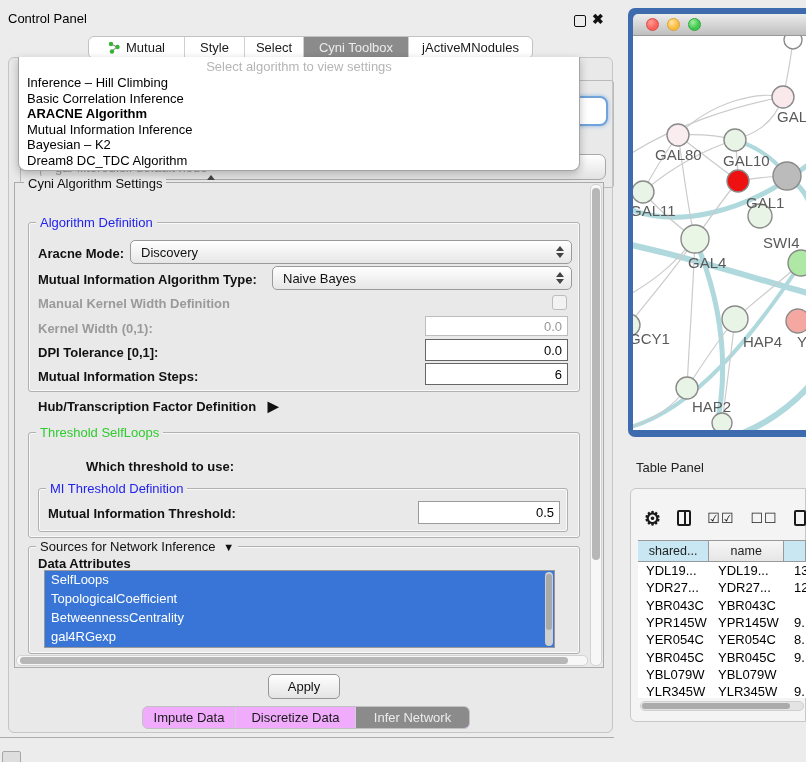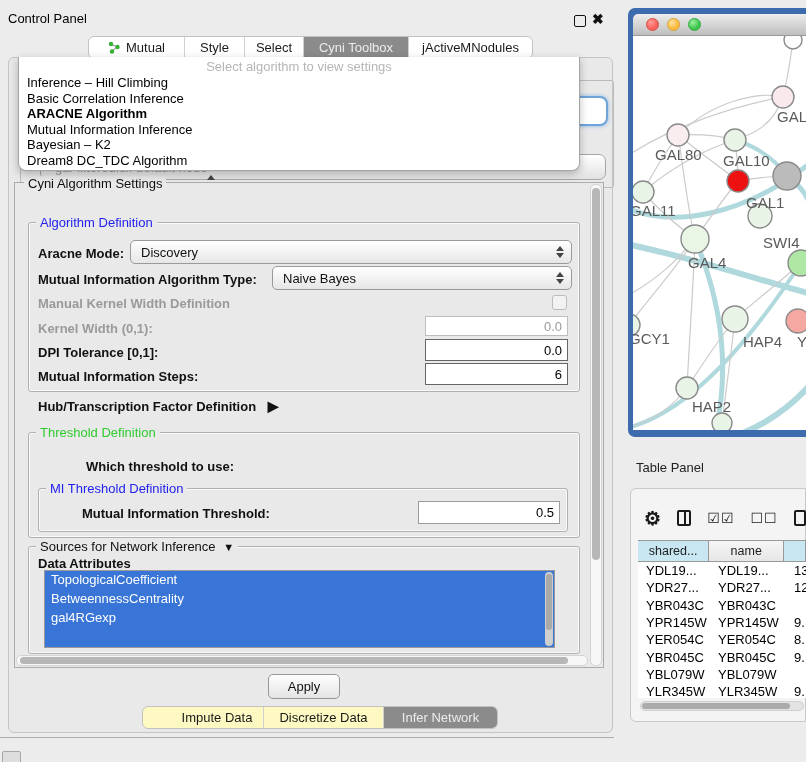--- a/index.html
+++ b/index.html
@@ -9,21 +9,21 @@
   
   #cp-title{left:8px;top:11px;font-size:13px;color:#000000;}
   #cp-float{left:574px;top:15px;width:10px;height:10px;border:1.6px solid #111;border-radius:2px;background:transparent;}
   #cp-close{left:592px;top:11px;font-size:14px;font-weight:bold;color:#111;}
 
   
   #top-tabs{left:88px;top:36px;height:23px;display:flex;background:#fff;border:1px solid #c2c2c2;border-radius:6px;overflow:hidden;box-sizing:border-box;}
   .tab{display:flex;align-items:center;justify-content:center;font-size:13px;color:#1a1a1a;border-right:1px solid #d0d0d0;box-sizing:border-box;gap:5px;}
   .tab:last-child{border-right:none;}
   .tab.sel{background:#8b8b8b;color:#ececec;}
-  #tabstrip-bottom{left:142px;top:706px;height:23px;display:flex;background:#fef9c3;border:1px solid #c2c2c2;border-radius:6px;overflow:hidden;box-sizing:border-box;padding-left:28px;}
+  #tabstrip-bottom{left:142px;top:706px;height:23px;display:flex;background:#f0abfc;border:1px solid #c2c2c2;border-radius:6px;overflow:hidden;box-sizing:border-box;}
 
   
   #content-panel{left:8px;top:57px;width:605px;height:676px;border:1px solid #c5c5c5;border-radius:6px;background:#E9E9E9;box-sizing:border-box;}
 
   
   #behind-group{left:20px;top:80px;width:592px;height:106px;border:1px solid #bbb;border-radius:3px;}
   #behind-comboA{left:28px;top:96px;width:580px;height:30px;background:#fff;border:2px solid #6fa3d9;box-shadow:0 0 4px #8ab6e2;border-radius:8px;box-sizing:border-box;}
   #behind-comboC{left:40px;top:154px;width:566px;height:26px;background:linear-gradient(#ffffff,#e2e2e2);border:1px solid #a8a8a8;border-radius:7px;box-sizing:border-box;display:flex;align-items:center;padding-left:14px;color:#999;}
 
   
@@ -188,39 +188,40 @@
   <div class="abs field" style="left:425px;top:363px;width:143px;height:22px;">
       <span>6</span>
     </div>
 
   <div class="abs lbl" style="left:38px;top:398px;font-weight:bold;">
     <span>Hub/Transcription Factor Definition</span>
     <span style="font-size:14px;margin-left:8px;">▶</span>
   </div>
 
   <div class="abs groupbox" style="left:28px;top:432px;width:550px;height:104px;"></div>
-  <div class="abs grouptitle t-green" style="left:36px;top:425px;">Threshold Definition</div>
+  <div class="abs grouptitle t-green" style="left:36px;top:425px;">Threshold SelfLoops</div>
 
   <div class="abs lbl" style="left:86px;top:459px;">Which threshold to use:</div>
 
   <div class="abs groupbox" style="left:38px;top:488px;width:528px;height:42px;"></div>
   <div class="abs grouptitle t-blue" style="left:46px;top:481px;">MI Threshold Definition</div>
-  <div class="abs lbl" style="left:48px;top:506px;margin-left:34px;">Mutual Information Threshold:</div>
+  <div class="abs lbl" style="left:48px;top:506px;">Mutual Information Threshold:</div>
   <div class="abs field" style="left:418px;top:501px;width:142px;height:23px;border-color:#9b9b9b;">
       <span>0.5</span>
     </div>
 
   <div class="abs groupbox" style="left:28px;top:546px;width:550px;height:106px;"></div>
   <div class="abs grouptitle t-black" style="left:36px;top:539px;">
     <span>Sources for Network Inference</span>
     <span style="font-size:11px;margin-left:4px;">▼</span>
   </div>
   <div class="abs lbl" style="left:38px;top:556px;">Data Attributes</div>
 
   <div class="abs" id="attr-list">
+    <div class="attr-item">SelfLoops</div>
     <div class="attr-item">TopologicalCoefficient</div>
     <div class="attr-item">BetweennessCentrality</div>
     <div class="attr-item">gal4RGexp</div>
   </div>
   <div class="abs" id="attr-scroll"></div>
   <div class="abs" id="attr-thumb"></div>
 
   <div class="abs vscroll" style="left:590px;top:184px;width:12px;height:482px;"></div>
   <div class="abs thumb" style="left:592px;top:188px;width:8px;height:372px;"></div>
   <div class="abs vscroll" style="left:16px;top:655px;width:572px;height:11px;"></div>

